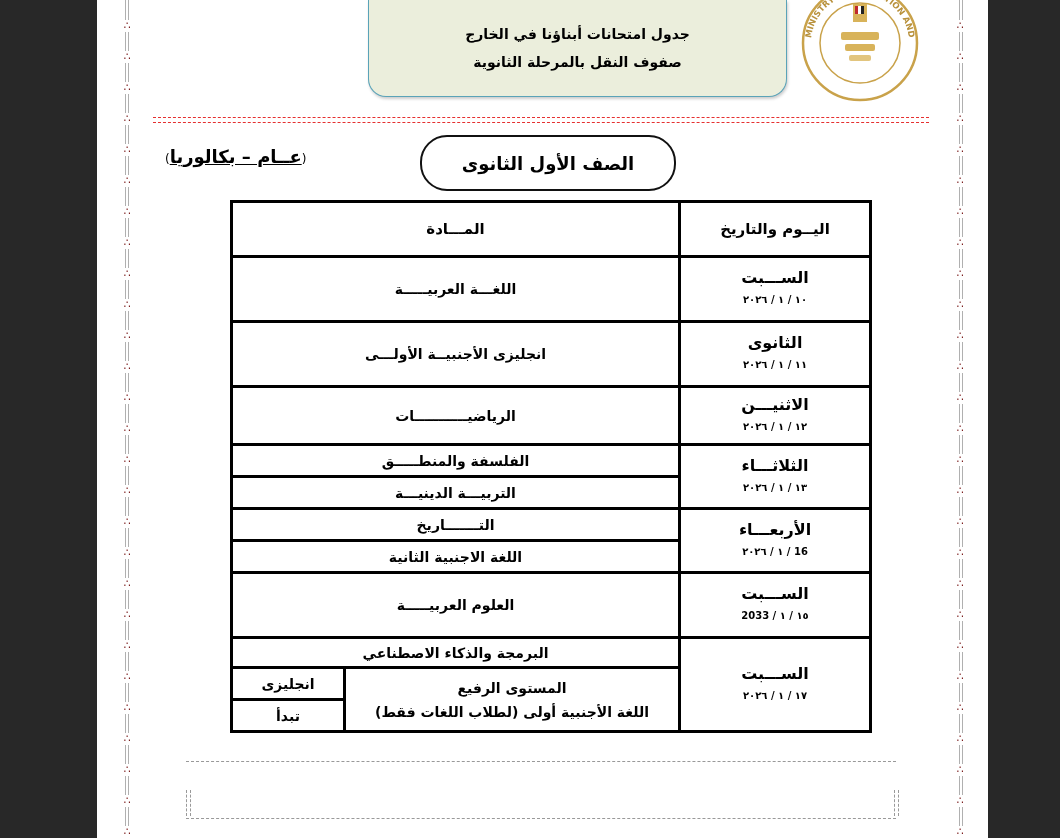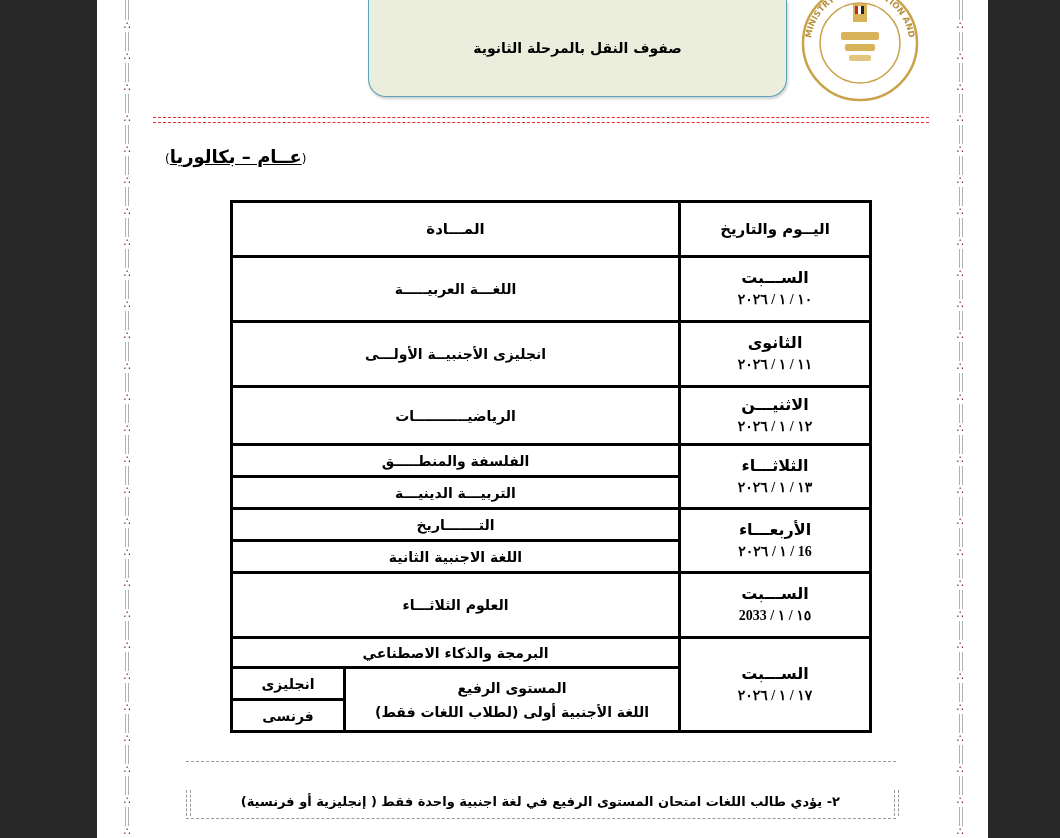--- a/index.html
+++ b/index.html
@@ -71,21 +71,21 @@
     position:absolute; left:133px; top:200px; width:642px;
     border-collapse:collapse; direction:rtl;
     font-weight:bold;
   }
   table.sched td, table.sched th {
     border:3px solid #000; padding:0; text-align:center; font-size:14px;
   }
   table.sched th { height:52px; font-size:15px; }
   .col-day { width:188px; }
   .day-name { font-size:16px; line-height:22px; }
-  .day-date { font-size:14px; letter-spacing:3px; line-height:22px;font-family:Liberation Serif, serif; }
+  .day-date { font-size:10px; letter-spacing:3px; line-height:22px; }
   td.inner { border-width:1.5px; }
   .notes-box {
     position:absolute; left:89px; top:761px; width:710px; height:56px;
     border-top:1px dashed #999; border-bottom:1px dashed #999;
   }
   .note1 {
     position:absolute; right:795px; top:768px; direction:rtl;
     font-weight:bold; font-size:13px; white-space:nowrap;
   }
   .note2 {
@@ -156,20 +156,21 @@
       <div class="motif" style="left: 857px; top: 671px;">∴</div>
       <div class="motif" style="left: 857px; top: 702px;">∴</div>
       <div class="motif" style="left: 857px; top: 733px;">∴</div>
       <div class="motif" style="left: 857px; top: 764px;">∴</div>
       <div class="motif" style="left: 857px; top: 795px;">∴</div>
       <div class="motif" style="left: 857px; top: 826px;">∴</div>
     </div>
 
 
   <div class="box-title">
+    <div class="line1">جدول امتحانات أبناؤنا في الخارج</div>
     <div class="line2">صفوف النقل بالمرحلة الثانوية</div>
   </div>
 
   <div class="logo">
     <svg width="126" height="118" viewBox="0 0 126 118">
       <circle cx="63" cy="59" r="57" fill="#fff" stroke="#c9a24a" stroke-width="2.5"></circle>
       <circle cx="63" cy="59" r="40" fill="#fff" stroke="#c9a24a" stroke-width="1.5"></circle>
       <path id="arcpath" d="M 14 59 A 49 49 0 1 1 112 59" fill="none"></path>
       <text font-size="8.5" fill="#b8913c" font-family="DejaVu Sans, sans-serif" font-weight="bold">
         <textPath href="#arcpath" startOffset="3%">MINISTRY OF EDUCATION AND TECHNICAL EDUCATION</textPath>
@@ -182,20 +183,21 @@
       <rect x="48" y="60" width="30" height="7" rx="2" fill="#d8b35a"></rect>
       <rect x="52" y="71" width="22" height="6" rx="2" fill="#e2c57e"></rect>
     </svg>
   </div>
 
   <div class="dash-line"></div>
 
   <div class="stream">
     <span class="paren">(</span><span class="text">عــام – بكالوريا</span><span class="paren">)</span>
   </div>
+  <div class="grade-pill">الصف الأول الثانوى</div>
 
   <table class="sched">
     <thead>
       <tr>
         <th class="col-day">اليــوم والتاريخ</th>
         <th colspan="2">المـــادة</th>
       </tr>
     </thead>
     <tbody>
       <tr style="height:65px">
@@ -237,39 +239,38 @@
         <td colspan="2" class="inner" style="border-bottom-width:1.5px;border-left-width:3px;border-top-width:3px">التـــــــاريخ</td>
       </tr>
       <tr style="height:32px">
         <td colspan="2" class="inner" style="border-left-width:3px;border-bottom-width:3px">اللغة الاجنبية الثانية</td>
       </tr>
       <tr style="height:65px">
         <td>
           <div class="day-name">الســـبت</div>
           <div class="day-date">١٥ / ١ / 2033</div>
         </td>
-        <td colspan="2">العلوم الثلاثـــاء</td>
+        <td colspan="2">العلوم العربيـــــة</td>
       </tr>
       <tr style="height:30px">
         <td rowspan="3">
           <div class="day-name">الســـبت</div>
           <div class="day-date">١٧ / ١ / ٢٠٢٦</div>
         </td>
         <td colspan="2" class="inner" style="border-left-width:3px;border-top-width:3px;border-bottom-width:1.5px">البرمجة والذكاء الاصطناعي</td>
       </tr>
       <tr style="height:32px">
         <td rowspan="2" class="inner" style="border-bottom-width:3px;line-height:24px">
           <div>المستوى الرفيع</div>
           <div>اللغة الأجنبية أولى (لطلاب اللغات فقط)</div>
         </td>
         <td class="inner" style="width:110px;border-left-width:3px">انجليزى</td>
       </tr>
       <tr style="height:32px">
-        <td class="inner" style="width:110px;border-left-width:3px;border-bottom-width:3px">فرنسى</td>
+        <td class="inner" style="width:110px;border-left-width:3px;border-bottom-width:3px">تبدأ</td>
       </tr>
     </tbody>
   </table>
 
   <div class="notes-box"></div>
   <div class="note-bracket" style="left:89px"></div>
   <div class="note-bracket" style="left:797px"></div>
-  <div class="note2" style="right:148px">٢- يؤدي طالب اللغات امتحان المستوى الرفيع في لغة اجنبية واحدة فقط ( إنجليزية أو فرنسية)</div>
 </div>
 
 </body></html>

